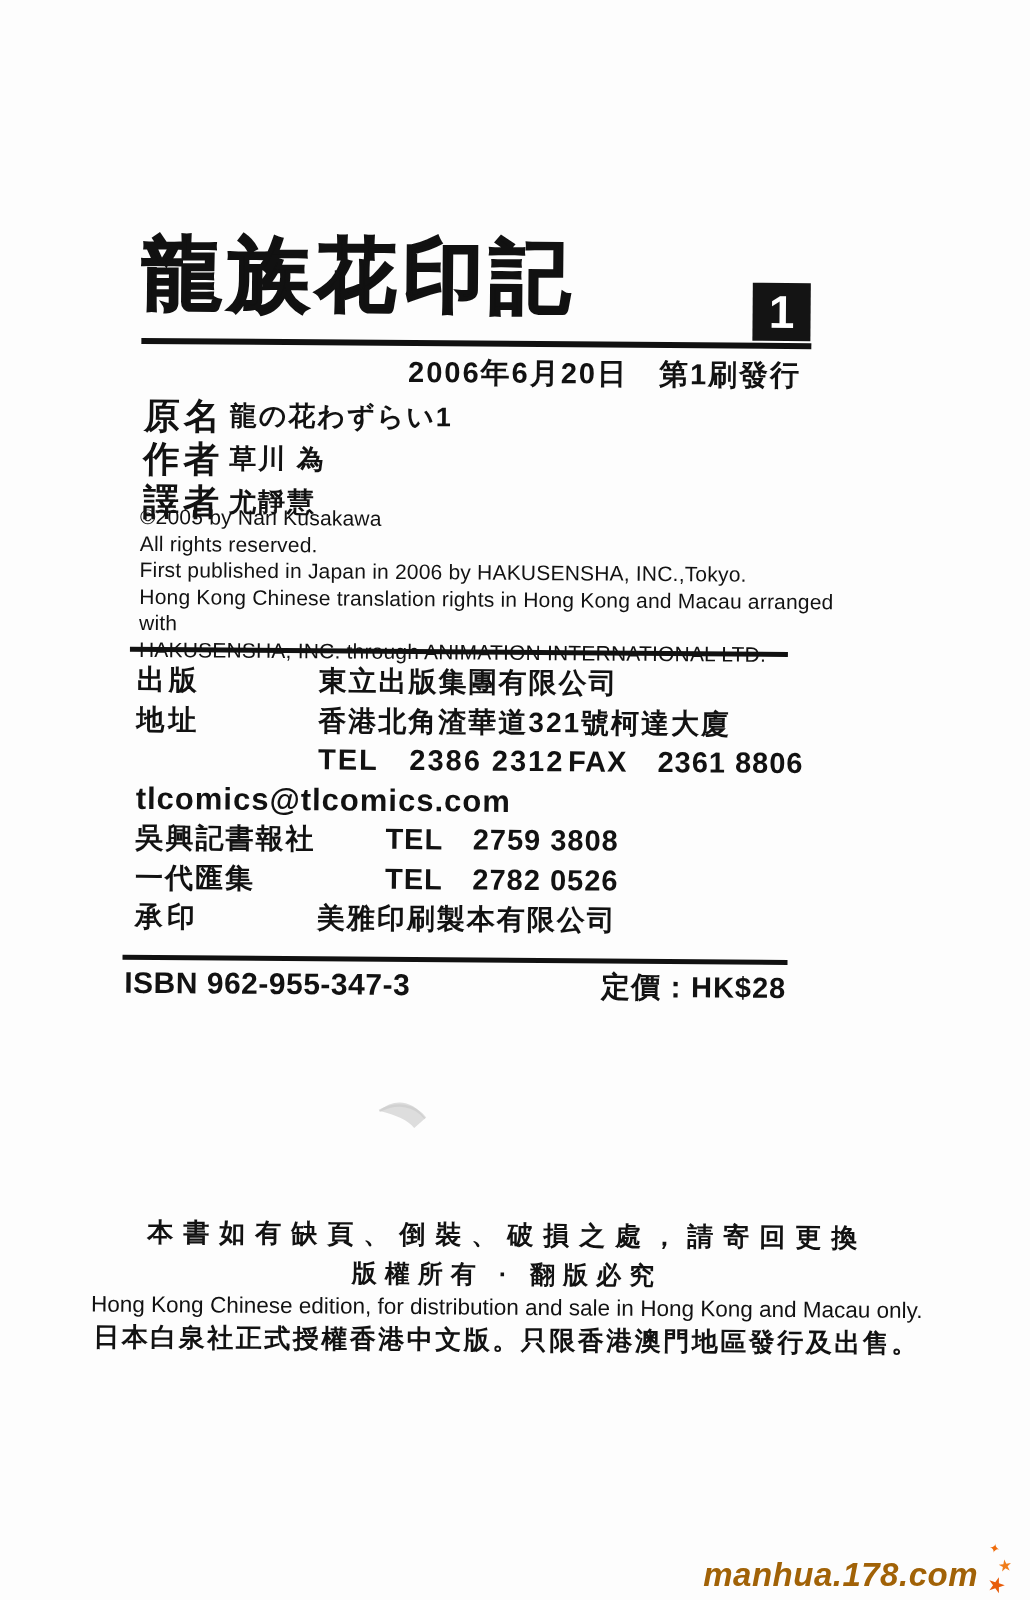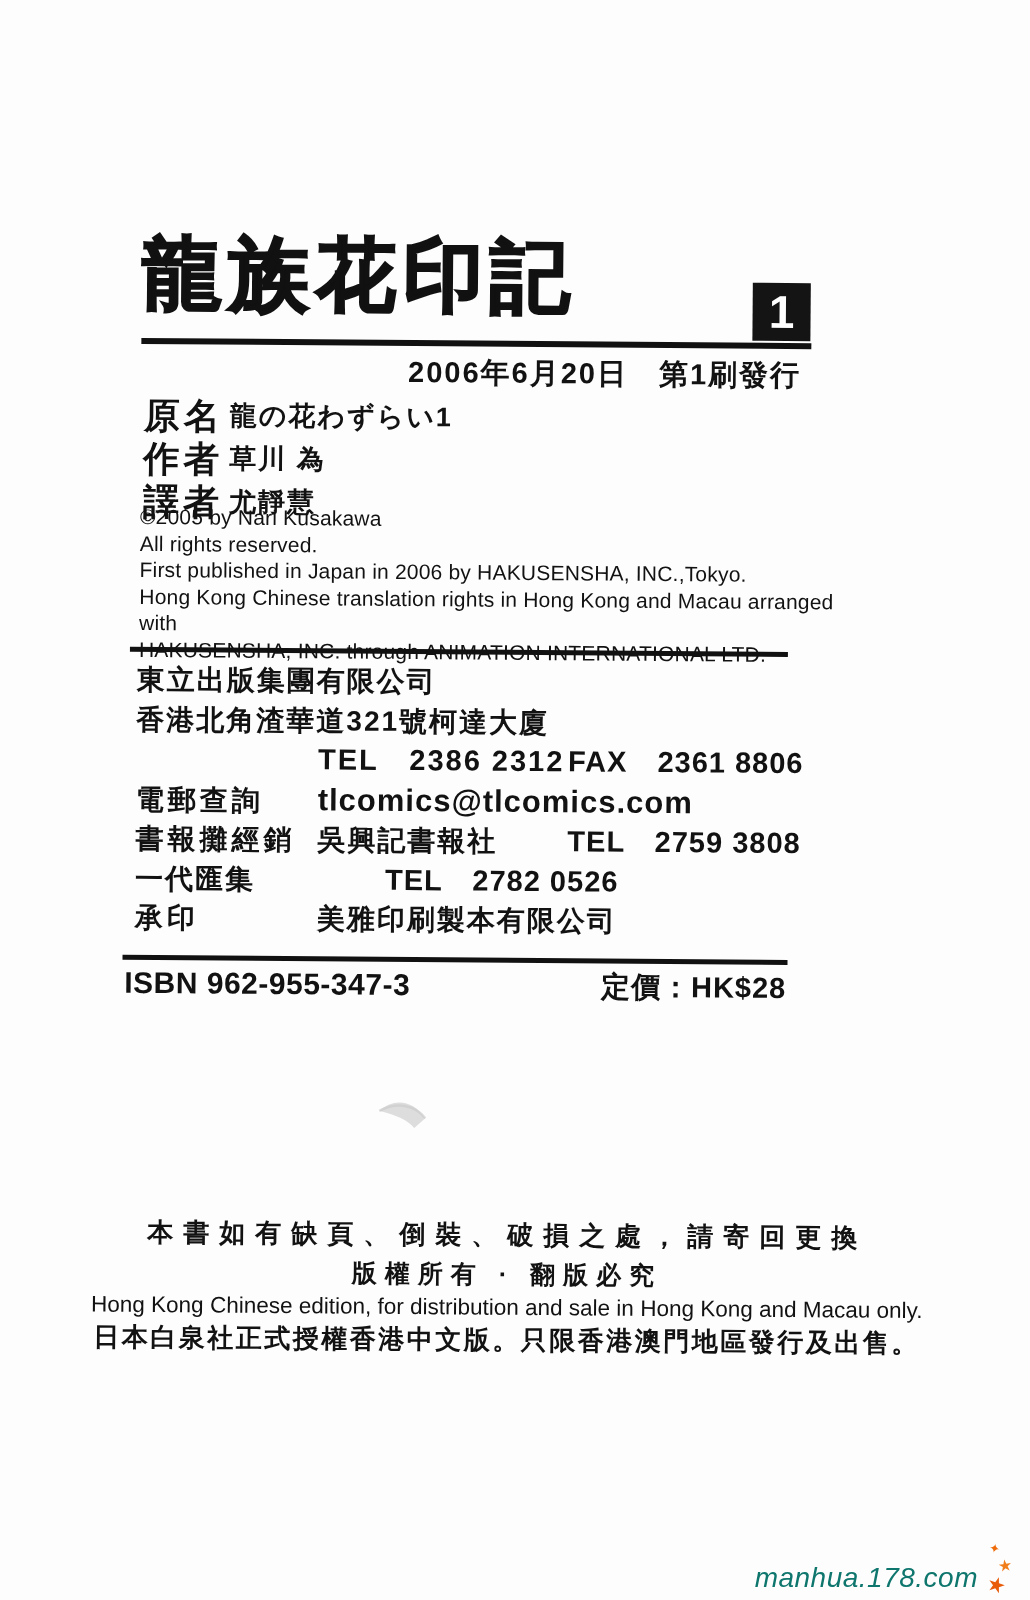--- a/index.html
+++ b/index.html
@@ -62,21 +62,21 @@
 
   
   .notice{position:absolute;left:0;top:1212px;width:1030px;text-align:center;}
   .notice-cjk1{font-size:26px;font-weight:bold;letter-spacing:10px;line-height:40px;}
   .notice-cjk2{font-size:25px;font-weight:bold;letter-spacing:8px;line-height:38px;}
   .notice-en{font-size:22.5px;font-weight:500;letter-spacing:0;line-height:30px;}
   .notice-cjk3{font-size:26px;font-weight:bold;letter-spacing:2.5px;line-height:34px;}
 
   
   .watermark{position:absolute;right:16px;top:1546px;display:flex;align-items:flex-end;}
-  .watermark-text{font-size:28px;font-weight:normal;font-style:italic;color:#0f766e;
+  .watermark-text{font-size:33px;font-weight:bold;font-style:italic;color:#a16207;
     letter-spacing:0.5px;}
   .stars{position:relative;width:36px;height:48px;flex:none;}
   .star{position:absolute;color:#ef6c0c;line-height:1;}
   .star.s1{font-size:13px;right:14px;top:-4px;transform:rotate(12deg);}
   .star.s2{font-size:16px;right:2px;top:12px;transform:rotate(-8deg);color:#f07d1a;}
   .star.s3{font-size:21px;right:8px;top:28px;transform:rotate(18deg);color:#e85c0a;}
 </style>
 </head>
 <body>
 
@@ -110,39 +110,39 @@
       <div>All rights reserved.</div>
       <div>First published in Japan in 2006 by HAKUSENSHA, INC.,Tokyo.</div>
       <div>Hong Kong Chinese translation rights in Hong Kong and Macau arranged with</div>
       <div>HAKUSENSHA, INC. through ANIMATION INTERNATIONAL LTD.</div>
     </div>
 
     <div class="rule rule1"></div>
 
     <div class="pub">
       <div class="pub-row">
+        <span class="pub-label">出版</span>
         <span class="pub-value">東立出版集團有限公司</span>
       </div>
       <div class="pub-row">
+        <span class="pub-label">地址</span>
         <span class="pub-value">香港北角渣華道321號柯達大廈</span>
       </div>
       <div class="pub-row">
         <span class="pub-label"></span>
       </div>
       <div class="pub-row">
         <span class="pub-label"></span>
         <span class="pub-value latin fixed">TEL　2386 2312</span>
         <span class="pub-tel">FAX　2361 8806</span>
       </div>
       <div class="pub-row">
-        <span class="pub-label">電郵查詢</span>
         <span class="pub-value email">tlcomics@tlcomics.com</span>
       </div>
       <div class="pub-row">
-        <span class="pub-label">書報攤經銷</span>
         <span class="pub-value fixed">吳興記書報社</span>
         <span class="pub-tel">TEL　2759 3808</span>
       </div>
       <div class="pub-row">
         <span class="pub-value fixed">一代匯集</span>
         <span class="pub-tel">TEL　2782 0526</span>
       </div>
       <div class="pub-row">
         <span class="pub-label">承印</span>
         <span class="pub-value">美雅印刷製本有限公司</span>

